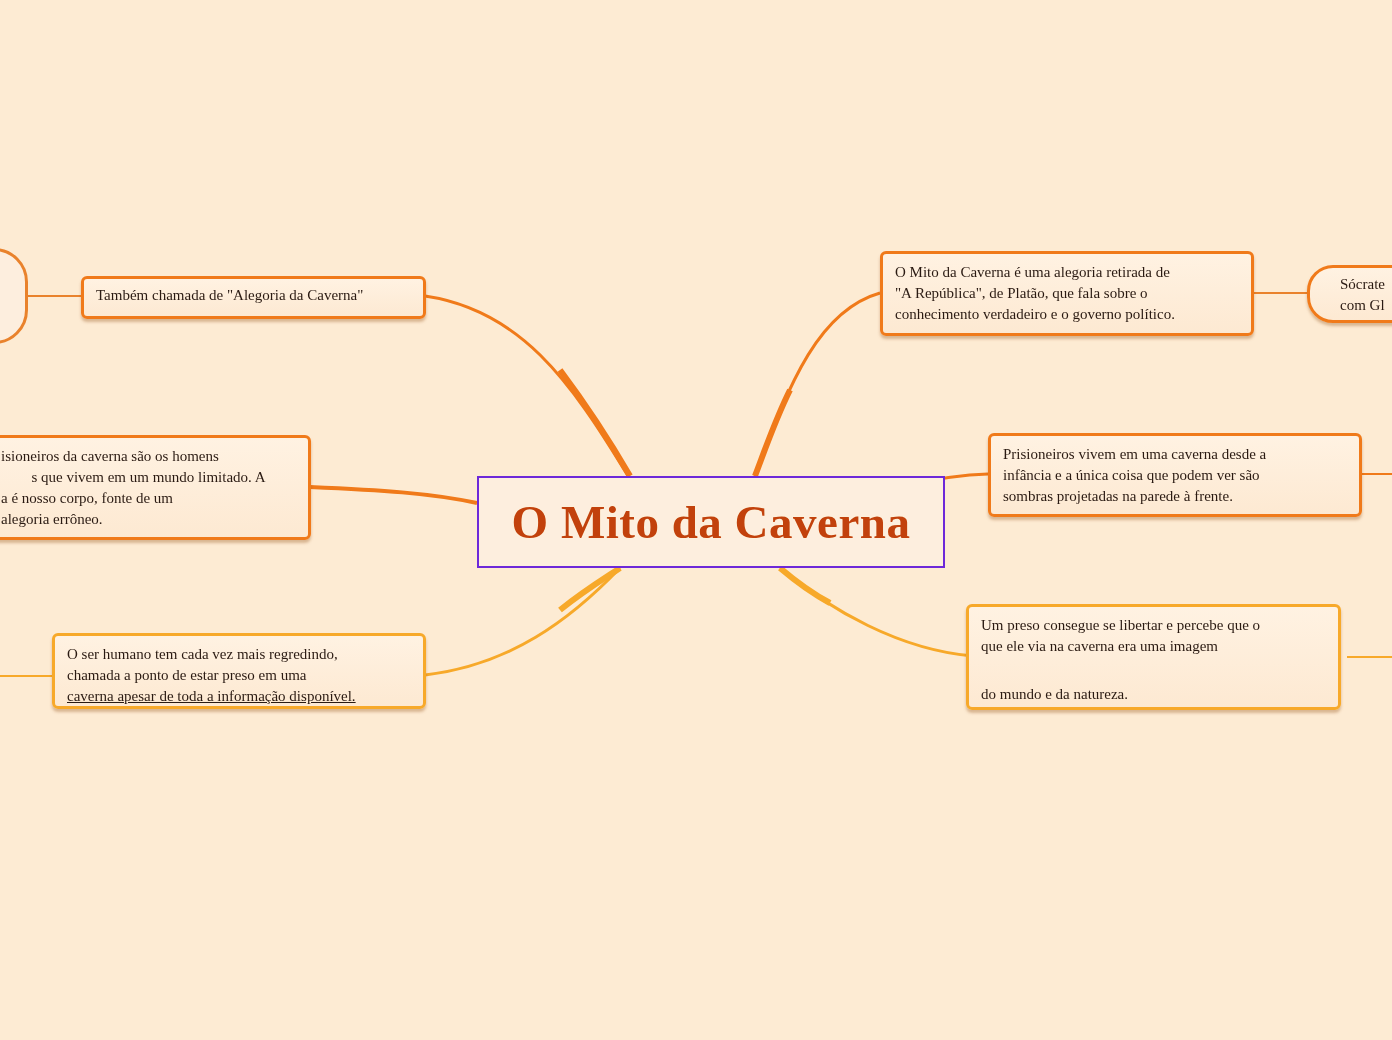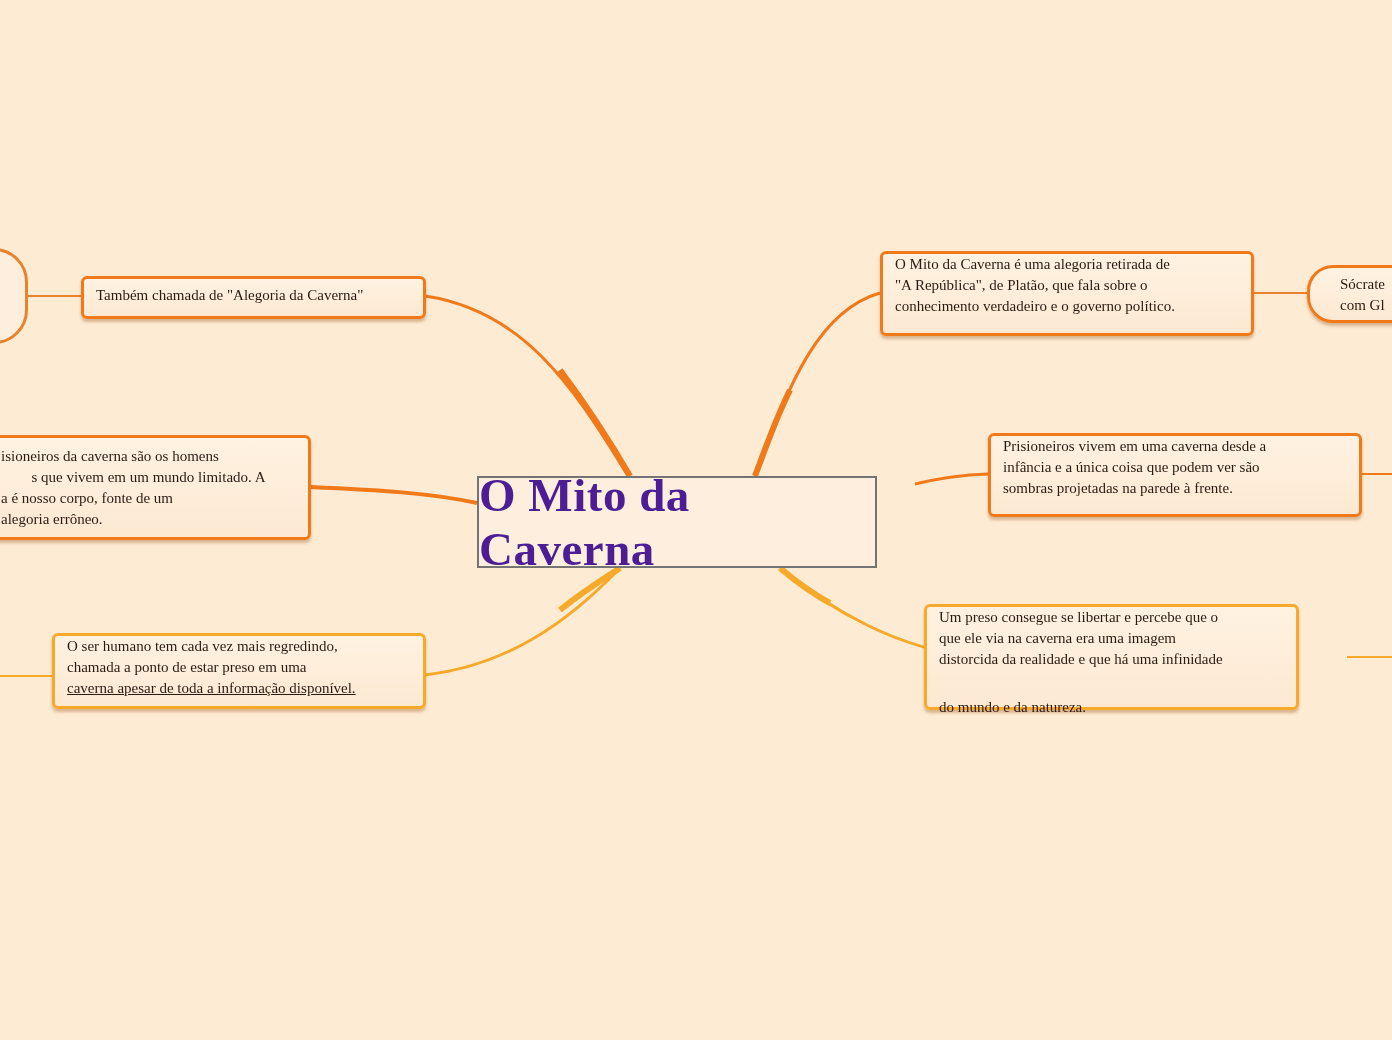--- a/index.html
+++ b/index.html
@@ -9,34 +9,34 @@
     font-family: "Liberation Serif", "DejaVu Serif", serif;
   }
   #canvas { position:absolute; left:0; top:0; width:1392px; height:1040px; }
   svg.links { position:absolute; left:0; top:0; }
   .node {
     position:absolute; box-sizing:border-box;
     background:linear-gradient(#fff2e2, #fde9d2);
     border-radius:6px;
     color:#2a1a12;
     font-size:15px; line-height:21px;
-    padding:0 12px;
+    padding:8px 12px;
     box-shadow: 0 3px 3px rgba(150,80,20,0.35);
   }
   .node.orange { border:3px solid #f07a1a; }
   .node.amber { border:3px solid #f7a92a; }
   .node.round-left { border-radius:26px; }
   .central {
-    position:absolute; left:477px; top:476px; width:400px; height:92px;
+    position:absolute; left:477px; top:476px; width:468px; height:92px;
     box-sizing:border-box;
-    border:2px solid #737373;
+    border:2px solid #6d28d9;
     background:#fdeede;
     display:flex; align-items:center; justify-content:center;
     font-family:"Liberation Serif", "DejaVu Serif", serif;
-    font-weight:bold; font-size:47px; color:#4c1d95;
+    font-weight:bold; font-size:47px; color:#c2410c;
     letter-spacing:0.5px;
     text-shadow: 0 0 2px #fff6d8;
   }
   .circle-partial {
     position:absolute; left:-40px; top:248px; width:68px; height:96px;
     border:3px solid #e9822c; border-radius:48px; box-sizing:border-box;
     background:#fdeede;
   }
 </style>
 </head>
@@ -102,20 +102,19 @@
     <div style="white-space:nowrap;">Sócrate</div>
     <div style="white-space:nowrap;">com Gl</div>
   </div>
 
   <div class="node orange" style="left:988px; top:433px; width:374px; height:84px;">
     <div style="white-space:nowrap;font-family:Liberation Serif, serif;">Prisioneiros vivem em uma caverna desde a</div>
     <div style="white-space:nowrap;">infância e a única coisa que podem ver são</div>
     <div style="white-space:nowrap;">sombras projetadas na parede à frente.</div>
   </div>
 
-  <div class="node amber" style="left:924px; top:604px; width:375px; height:106px;">
+  <div class="node amber" style="left:966px; top:604px; width:375px; height:106px;">
     <div style="white-space:nowrap;">Um preso consegue se libertar e percebe que o</div>
     <div style="white-space:nowrap;">que ele via na caverna era uma imagem</div>
-    <div style="white-space:nowrap;">distorcida da realidade e que há uma infinidade</div>
     <div style="white-space:nowrap;margin-top:27px;">do mundo e da natureza.</div>
   </div>
 
 </div>
 
 </body></html>

